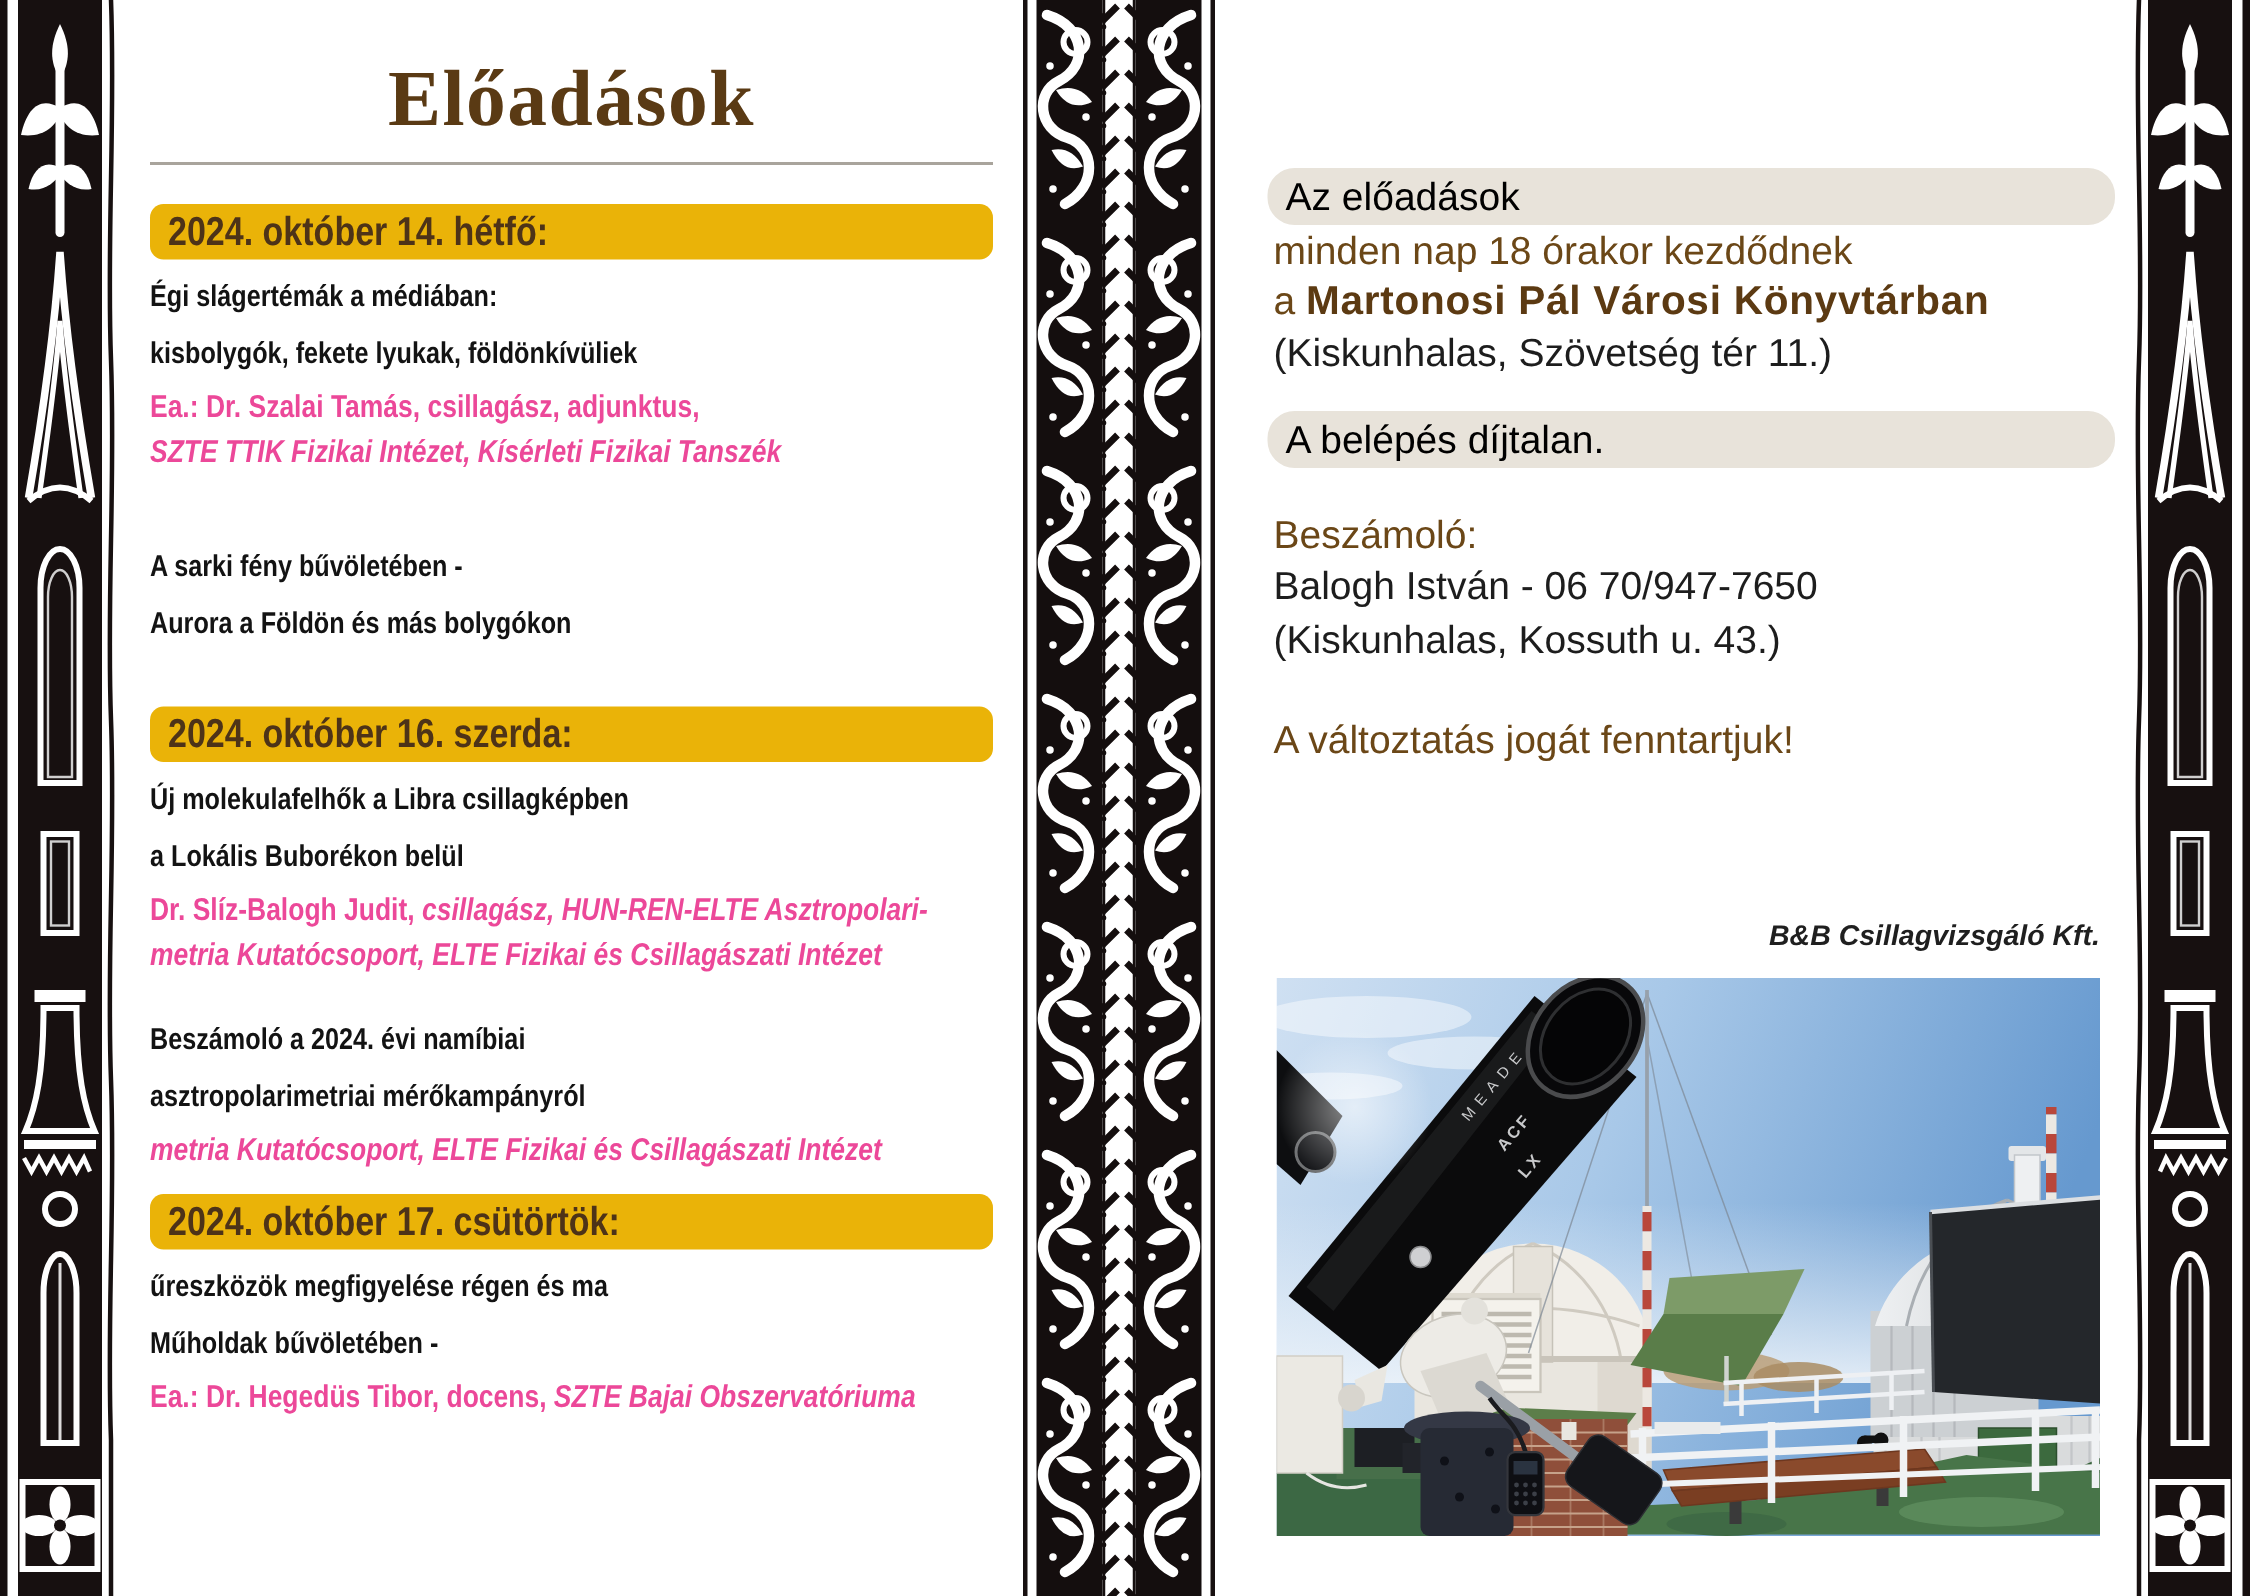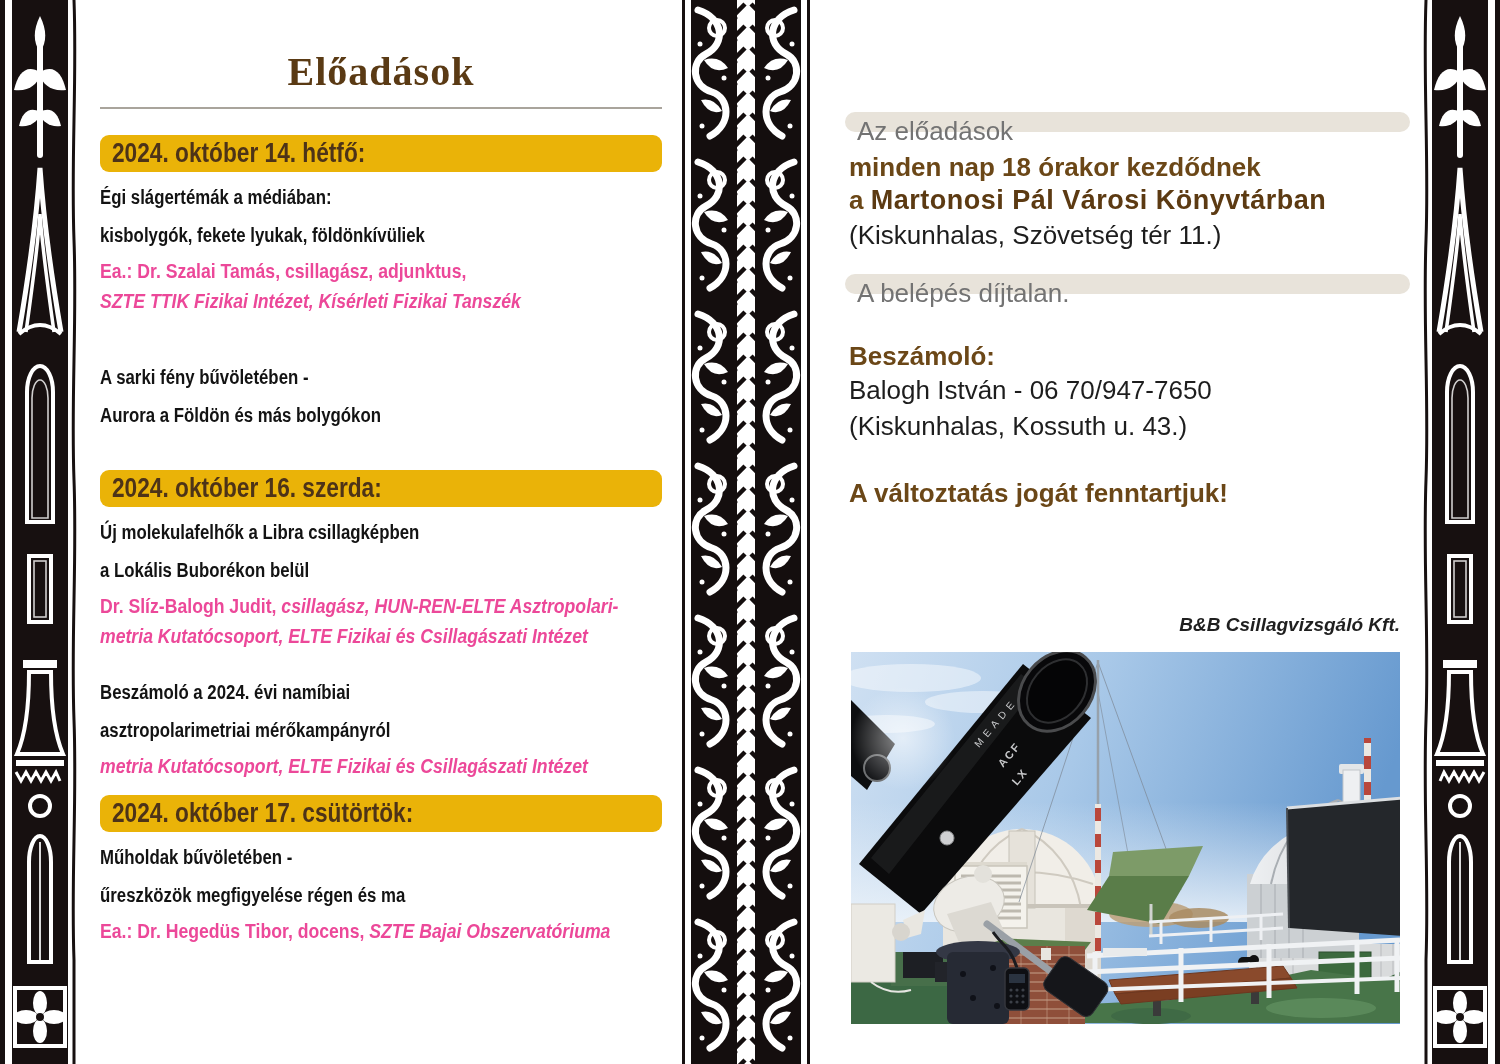--- a/index.html
+++ b/index.html
@@ -4,44 +4,44 @@
 <style>
   html,body{margin:0;padding:0;background:#ffffff;}
   body{width:1500px;height:1064px;position:relative;overflow:hidden;
        font-family:"Liberation Sans",sans-serif;color:#161616;}
 
   
   .border-strip{position:absolute;top:0;height:1064px;}
 
   
   #left-col{position:absolute;left:100px;top:0;width:562px;height:1064px;}
-  .page-heading{margin:0;padding-top:48px;text-align:center;
-    font-family:"Liberation Serif",serif;font-weight:700;font-size:40px;
+  .page-heading{margin:0;padding-top:36px;text-align:center;
+    font-family:"Liberation Serif",serif;font-weight:700;font-size:53px;
     letter-spacing:1px;color:#5a3a14;}
   .rule{border:none;border-top:2px solid #a9a49c;margin:12px 0 0 0;}
   #lecture-list{margin-top:26px;}
   .lecture{margin-bottom:36px;}
   .lecture:nth-of-type(1){margin-bottom:44px;}
   .lecture:nth-of-type(3){margin-bottom:24px;}
   .lecture:nth-of-type(4){margin-bottom:16px;}
   .date-bar{background:#eab308;border-radius:9px;height:37px;line-height:37px;
     padding-left:12px;margin-bottom:6px;}
   .date-bar .cond{color:#4d3318;font-size:27px;font-weight:700;}
   .ltitle{font-size:20px;font-weight:700;line-height:38px;color:#131313;}
   .byline{margin:3px 0 0 0;font-size:21px;font-weight:700;line-height:27px;color:#ec4899;}
   .byline .it{font-style:italic;}
   .cond{display:inline-block;transform:scaleX(0.84);transform-origin:0 60%;white-space:nowrap;}
 
   
   #right-col{position:absolute;left:845px;top:0;width:565px;height:1064px;}
-  .r-bar{position:absolute;left:0;width:565px;height:20px;line-height:38px;
+  .r-bar{position:absolute;left:0;width:565px;height:38px;line-height:38px;
     background:#e8e3da;border-radius:18px;padding-left:12px;box-sizing:border-box;
-    color:#737373;font-size:26px;}
+    color:#000000;font-size:26px;}
   .r-line{position:absolute;left:4px;font-size:26px;line-height:32px;white-space:nowrap;}
-  .brown{color:#6b4717;font-weight:bold;}
+  .brown{color:#6b4717;}
   .black{color:#1d1d1d;}
   .venue-bold{font-weight:700;color:#5c3a12;letter-spacing:.5px;font-size:27px;}
   .caption{position:absolute;left:6px;width:549px;text-align:right;
     font-style:italic;font-weight:700;font-size:19px;color:#1f1f1f;}
   #photo-box{position:absolute;left:6px;top:652px;width:549px;height:372px;}
 </style>
 </head>
 <body>
 
 <svg width="0" height="0" style="position:absolute">
@@ -174,22 +174,22 @@
       <section class="lecture">
 
   <div class="ltitle"><span class="cond">Beszámoló a 2024. évi namíbiai</span></div>
         <div class="ltitle"><span class="cond">asztropolarimetriai mérőkampányról</span></div>
         <p class="byline"><span class="cond"><span class="it">metria Kutatócsoport, ELTE Fizikai és Csillagászati Intézet</span></span></p>
       </section>
       <section class="lecture">
     <div class="date-bar">
       <span class="cond">2024. október 17. csütörtök:</span>
     </div>
-  <div class="ltitle"><span class="cond">Műholdak bűvöletében -</span></div>
-        <div class="ltitle"><span class="cond">űreszközök megfigyelése régen és ma</span></div>
+  <div class="ltitle"><span class="cond">űreszközök megfigyelése régen és ma</span></div>
+        <div class="ltitle"><span class="cond">Műholdak bűvöletében -</span></div>
         <p class="byline"><span class="cond"><span>Ea.: Dr. Hegedüs Tibor, docens, </span><span class="it">SZTE Bajai Obszervatóriuma</span></span></p>
       </section>
     </div>
 
 </div>
 
 <div id="right-col">
   <div class="r-bar" style="top:112px">
     <span>Az előadások</span>
   </div>

